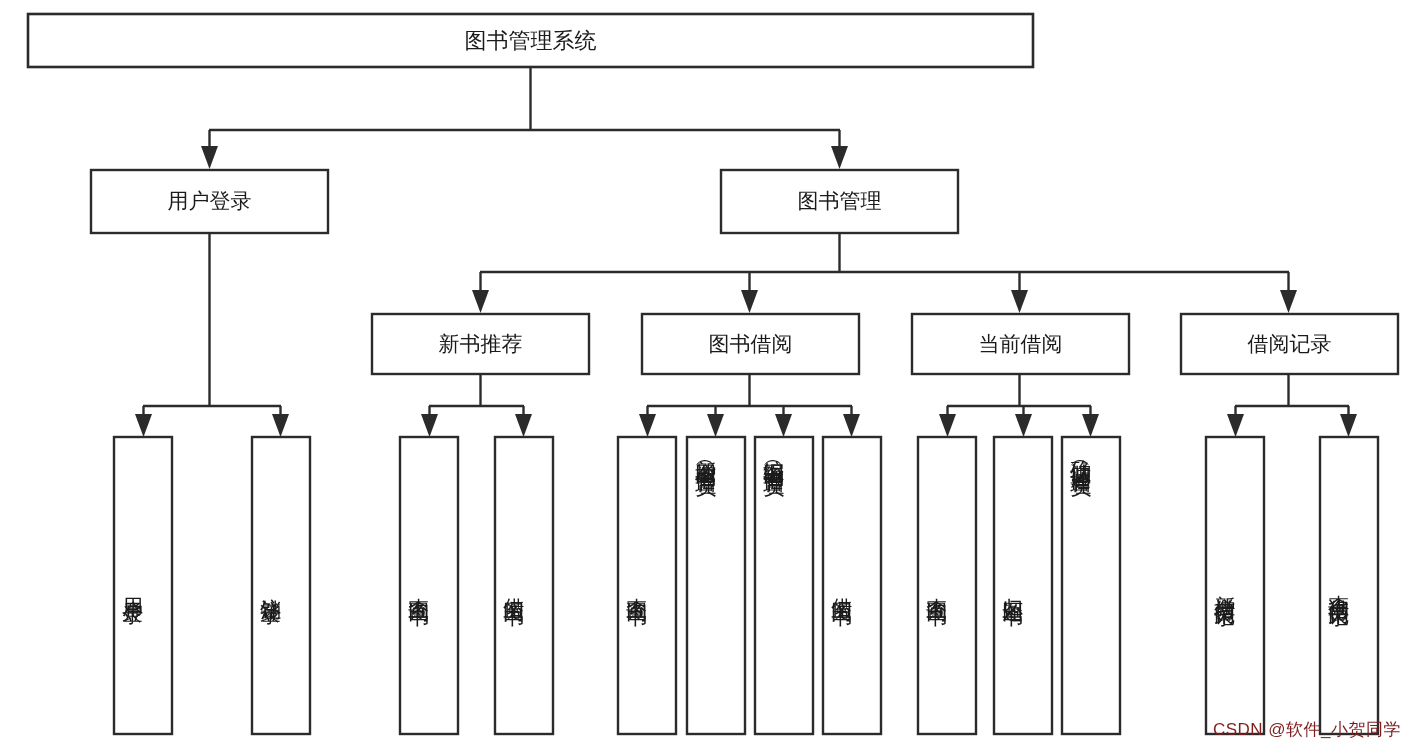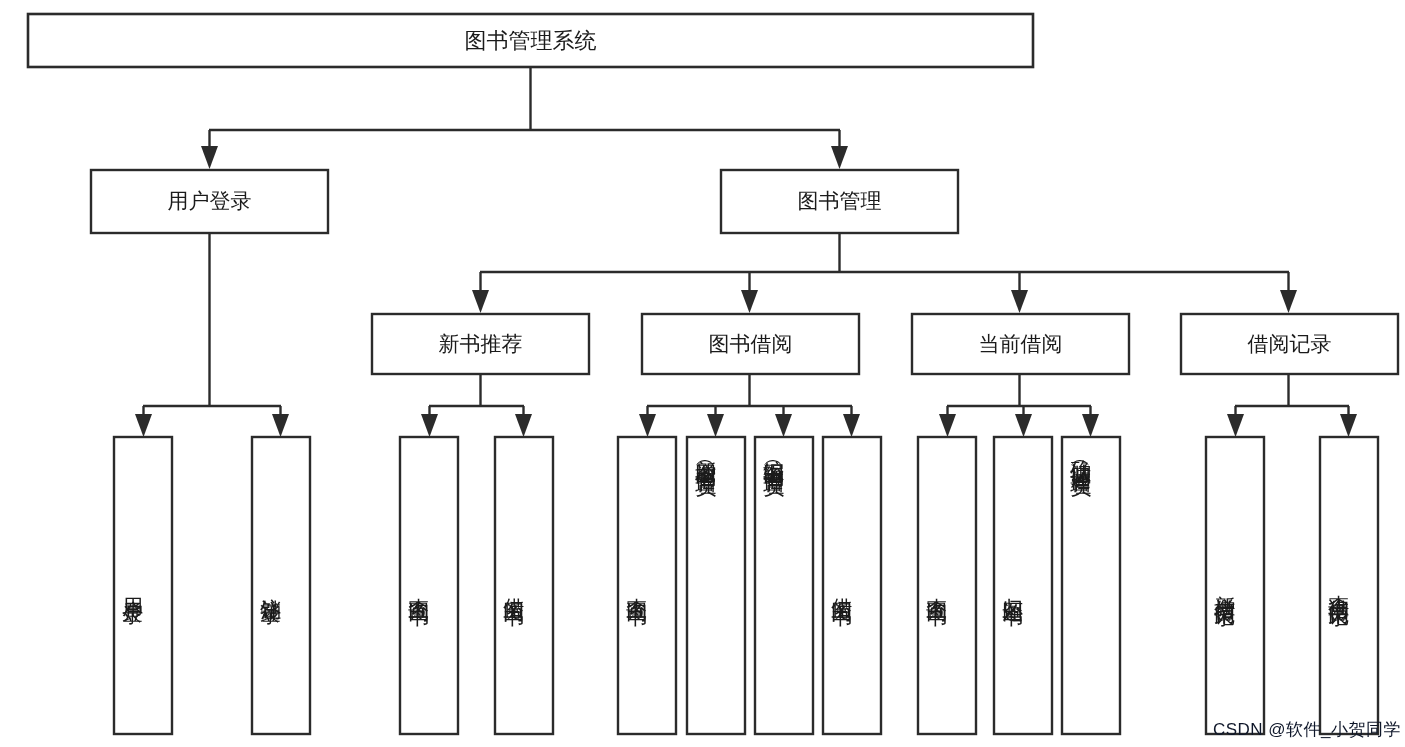--- a/index.html
+++ b/index.html
@@ -75,21 +75,21 @@
     color: #1b1b1b;
     white-space: nowrap;
     text-align: center;
   }
   .watermark {
     position: absolute;
     right: 14px;
     bottom: 6px;
     font-family: "Liberation Sans", "DejaVu Sans", sans-serif;
     font-size: 17px;
-    color: #0f172a;
+    color: #7f1d1d;
     letter-spacing: 0.5px;
     user-select: none;
     white-space: nowrap;
   }
 </style>
 </head>
 <body>
 
 <div id="diagram-root">
 

